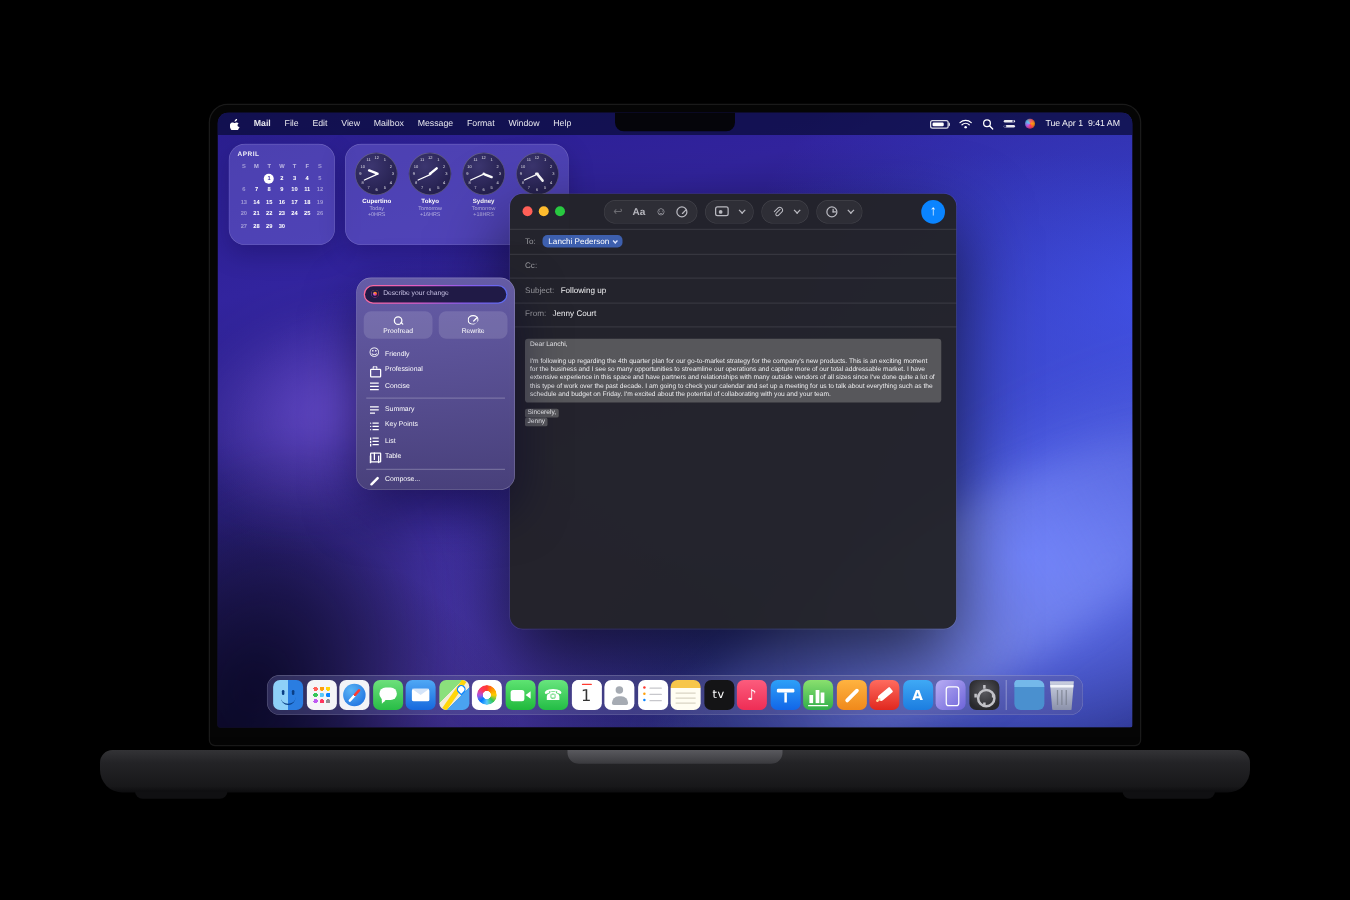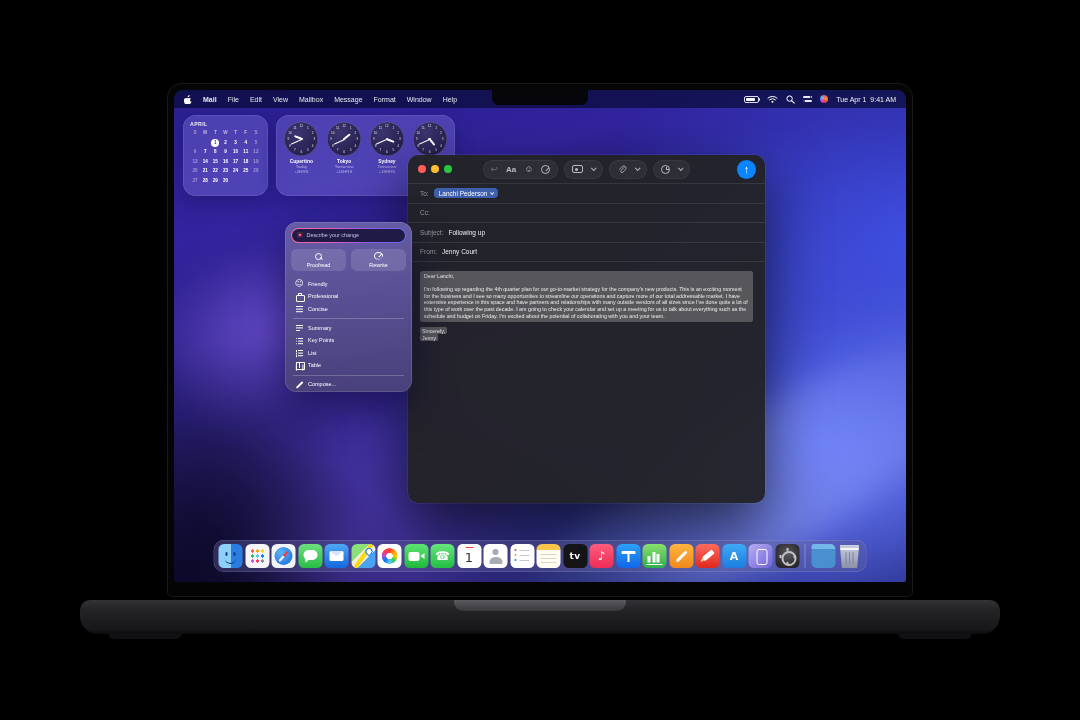--- a/index.html
+++ b/index.html
@@ -210,21 +210,21 @@
   .di-calendar::after{content:"";position:absolute;left:8px;top:2.5px;width:8px;height:1.6px;background:#ff3b30;border-radius:1px;}
   .di-contacts{background:#fff;}
   .di-contacts::before{content:"";position:absolute;left:9px;top:5px;width:6px;height:6px;border-radius:50%;background:#a6abb3;}
   .di-contacts::after{content:"";position:absolute;left:5.5px;top:12.5px;width:13px;height:7px;border-radius:7px 7px 2px 2px;background:#a6abb3;}
   .di-reminders{background:#fff;}
   .di-reminders::before{content:"";position:absolute;left:4.5px;top:5px;width:2.2px;height:2.2px;border-radius:50%;background:#ff3b30;box-shadow:0 5px 0 #ff9f0a,0 10px 0 #0a84ff;}
   .di-reminders::after{content:"";position:absolute;left:9px;top:5.6px;width:10px;height:1.3px;border-radius:1px;background:#c7c7cc;box-shadow:0 5px 0 #c7c7cc,0 10px 0 #c7c7cc;}
   .di-notes{background:linear-gradient(180deg,#f7c64a 0 27%,#fffdf2 27% 100%);}
   .di-notes::before{content:"";position:absolute;left:4px;top:10px;width:16px;height:1.2px;background:#d9d4c4;box-shadow:0 4px 0 #d9d4c4,0 8px 0 #d9d4c4;}
   .di-tv{background:#141416;}
-  .di-tv .glyph{font-size:9px;font-weight:bold;letter-spacing:.5px;}
+  .di-tv .glyph{font-size:9px;font-weight:normal;letter-spacing:.5px;}
   .di-music{background:linear-gradient(180deg,#fc5c7d,#ee2d55);}
   .di-music .glyph{font-size:12px;font-weight:normal;}
   .di-keynote{background:linear-gradient(180deg,#2da0f8,#1266e8);}
   .di-keynote::before{content:"";position:absolute;left:5px;top:6.5px;width:14px;height:3.6px;background:#fff;border-radius:1px;}
   .di-keynote::after{content:"";position:absolute;left:11px;top:10px;width:2px;height:7.5px;background:#fff;}
   .di-numbers{background:linear-gradient(180deg,#8ae06e,#2fae49);}
   .di-numbers::before{content:"";position:absolute;inset:0;background:
     linear-gradient(#fff,#fff) 5px 12px/3px 6.5px no-repeat,
     linear-gradient(#fff,#fff) 9.5px 8px/3px 10.5px no-repeat,
     linear-gradient(#fff,#fff) 14px 10px/3px 8.5px no-repeat,

